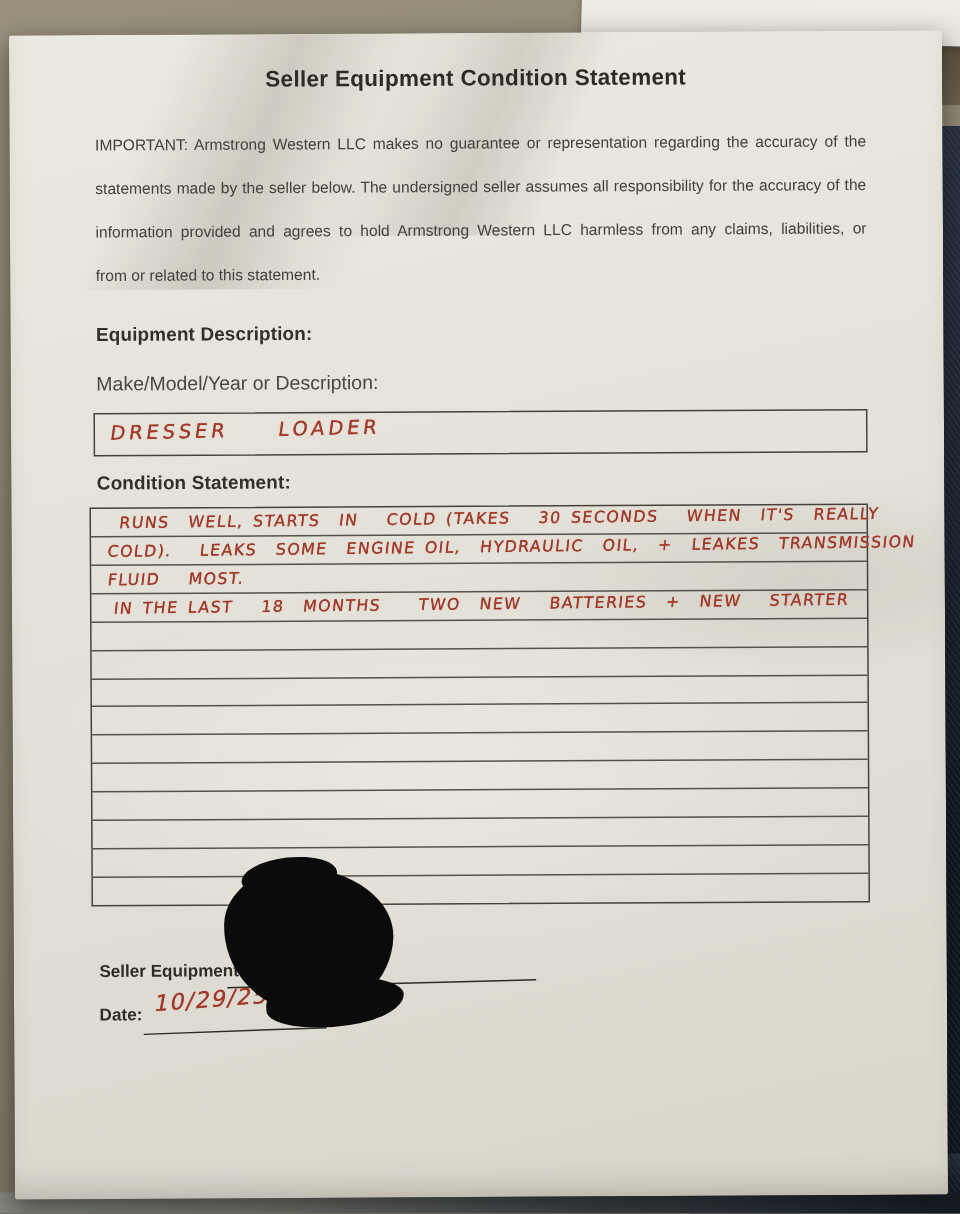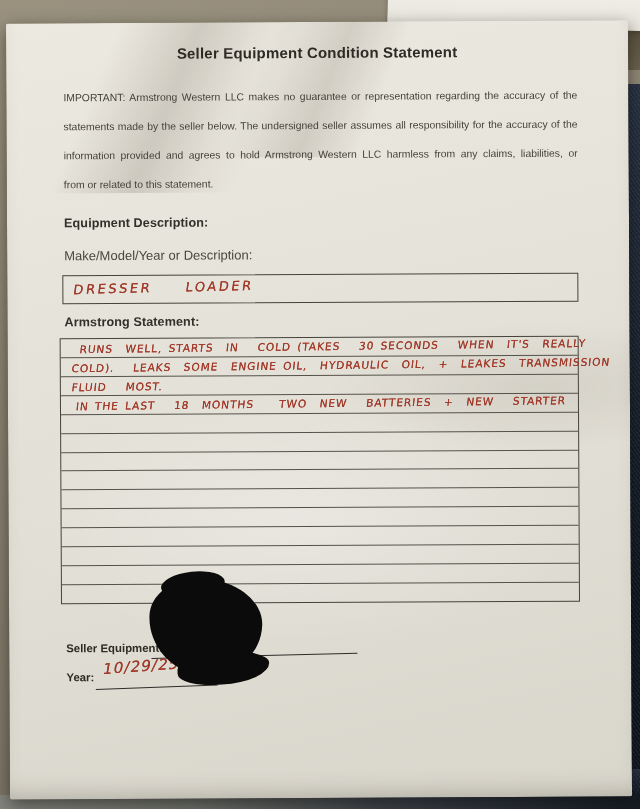--- a/index.html
+++ b/index.html
@@ -128,21 +128,21 @@
       <div class="para-line">from or related to this statement.</div>
     </div>
 
     <div class="h2 eq-heading">Equipment Description:</div>
     <div class="make-label">Make/Model/Year or Description:</div>
 
     <div class="field-box">
       <span class="hw hw-make">DRESSER  LOADER</span>
     </div>
 
-    <div class="h2 cond-heading">Armstrong Statement:</div>
+    <div class="h2 cond-heading">Condition Statement:</div>
 
     <div class="cond-box">
       <div class="cond-row">
         <span class="hw pl18">RUNS  WELL, STARTS  IN   COLD (TAKES   30 SECONDS   WHEN  IT'S  REALLY</span>
       </div>
       <div class="cond-row">
         <span class="hw pl10">COLD).   LEAKS  SOME  ENGINE OIL,  HYDRAULIC  OIL,  +  LEAKES  TRANSMISSION</span>
       </div>
       <div class="cond-row">
         <span class="hw pl10">FLUID   MOST.</span>
@@ -163,16 +163,16 @@
     </div>
 
     <div class="sig-line"></div>
     <div class="sig-label">Seller Equipment:</div>
 
     <div class="blob blob-main"></div>
     <div class="blob blob-bump"></div>
     <div class="blob blob-tail"></div>
 
     <div class="date-line"></div>
-    <div class="date-label">Year:</div>
+    <div class="date-label">Date:</div>
     <span class="hw date-hw">10/29/25</span>
   </div>
 </div>
 
 </body></html>

